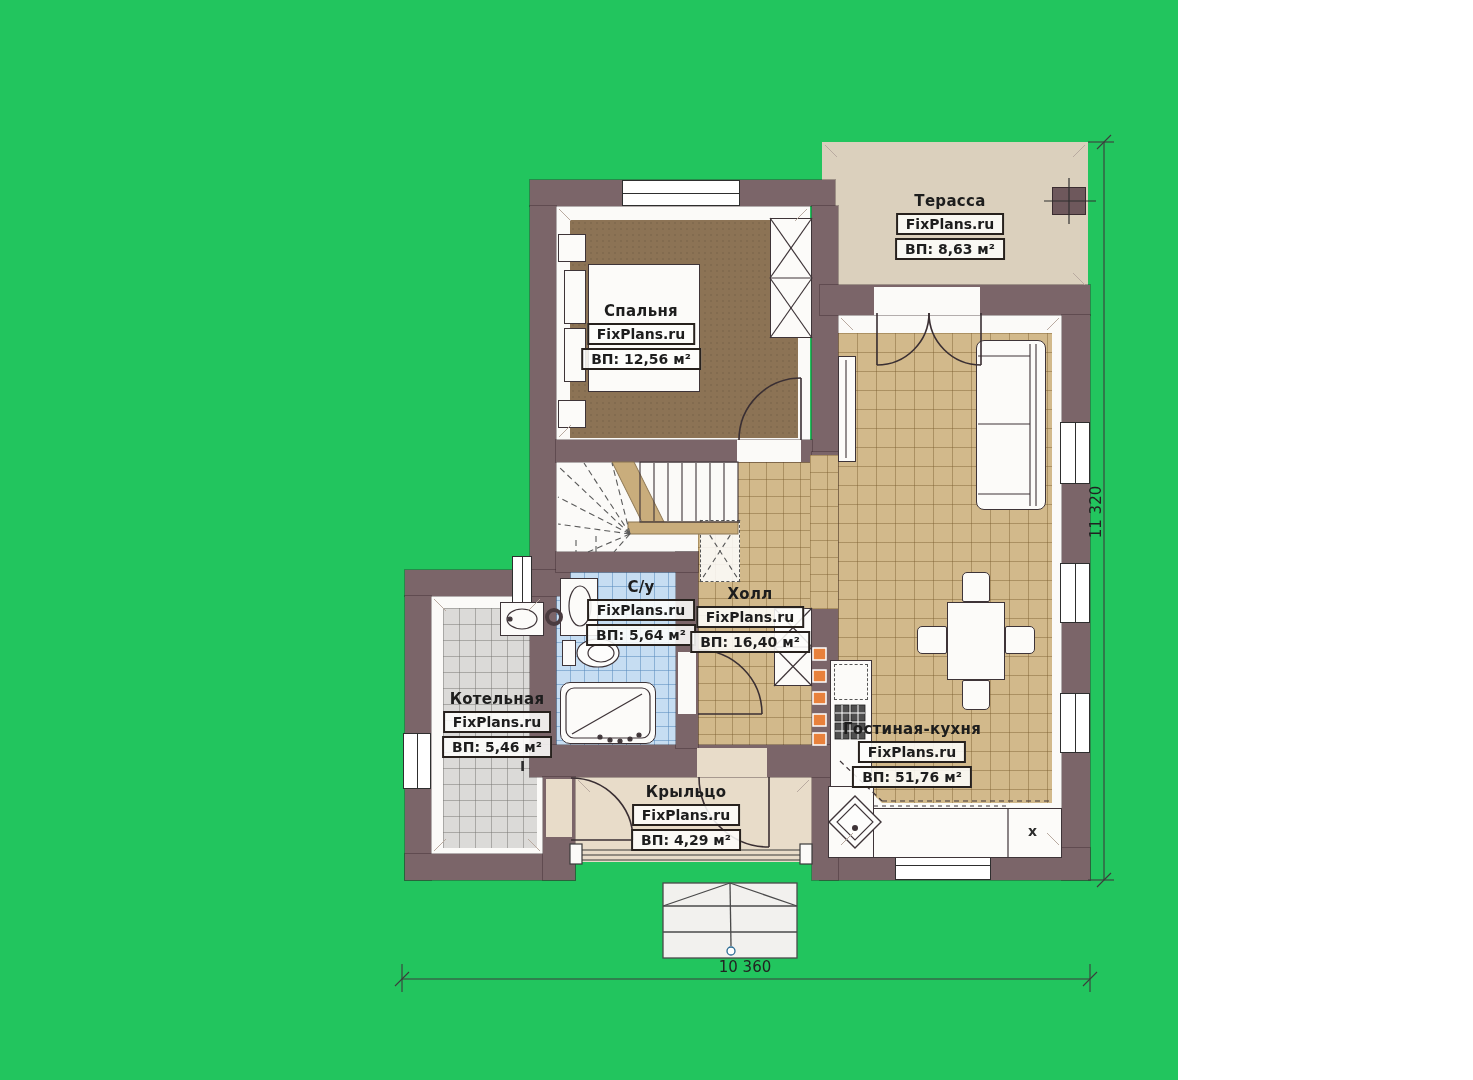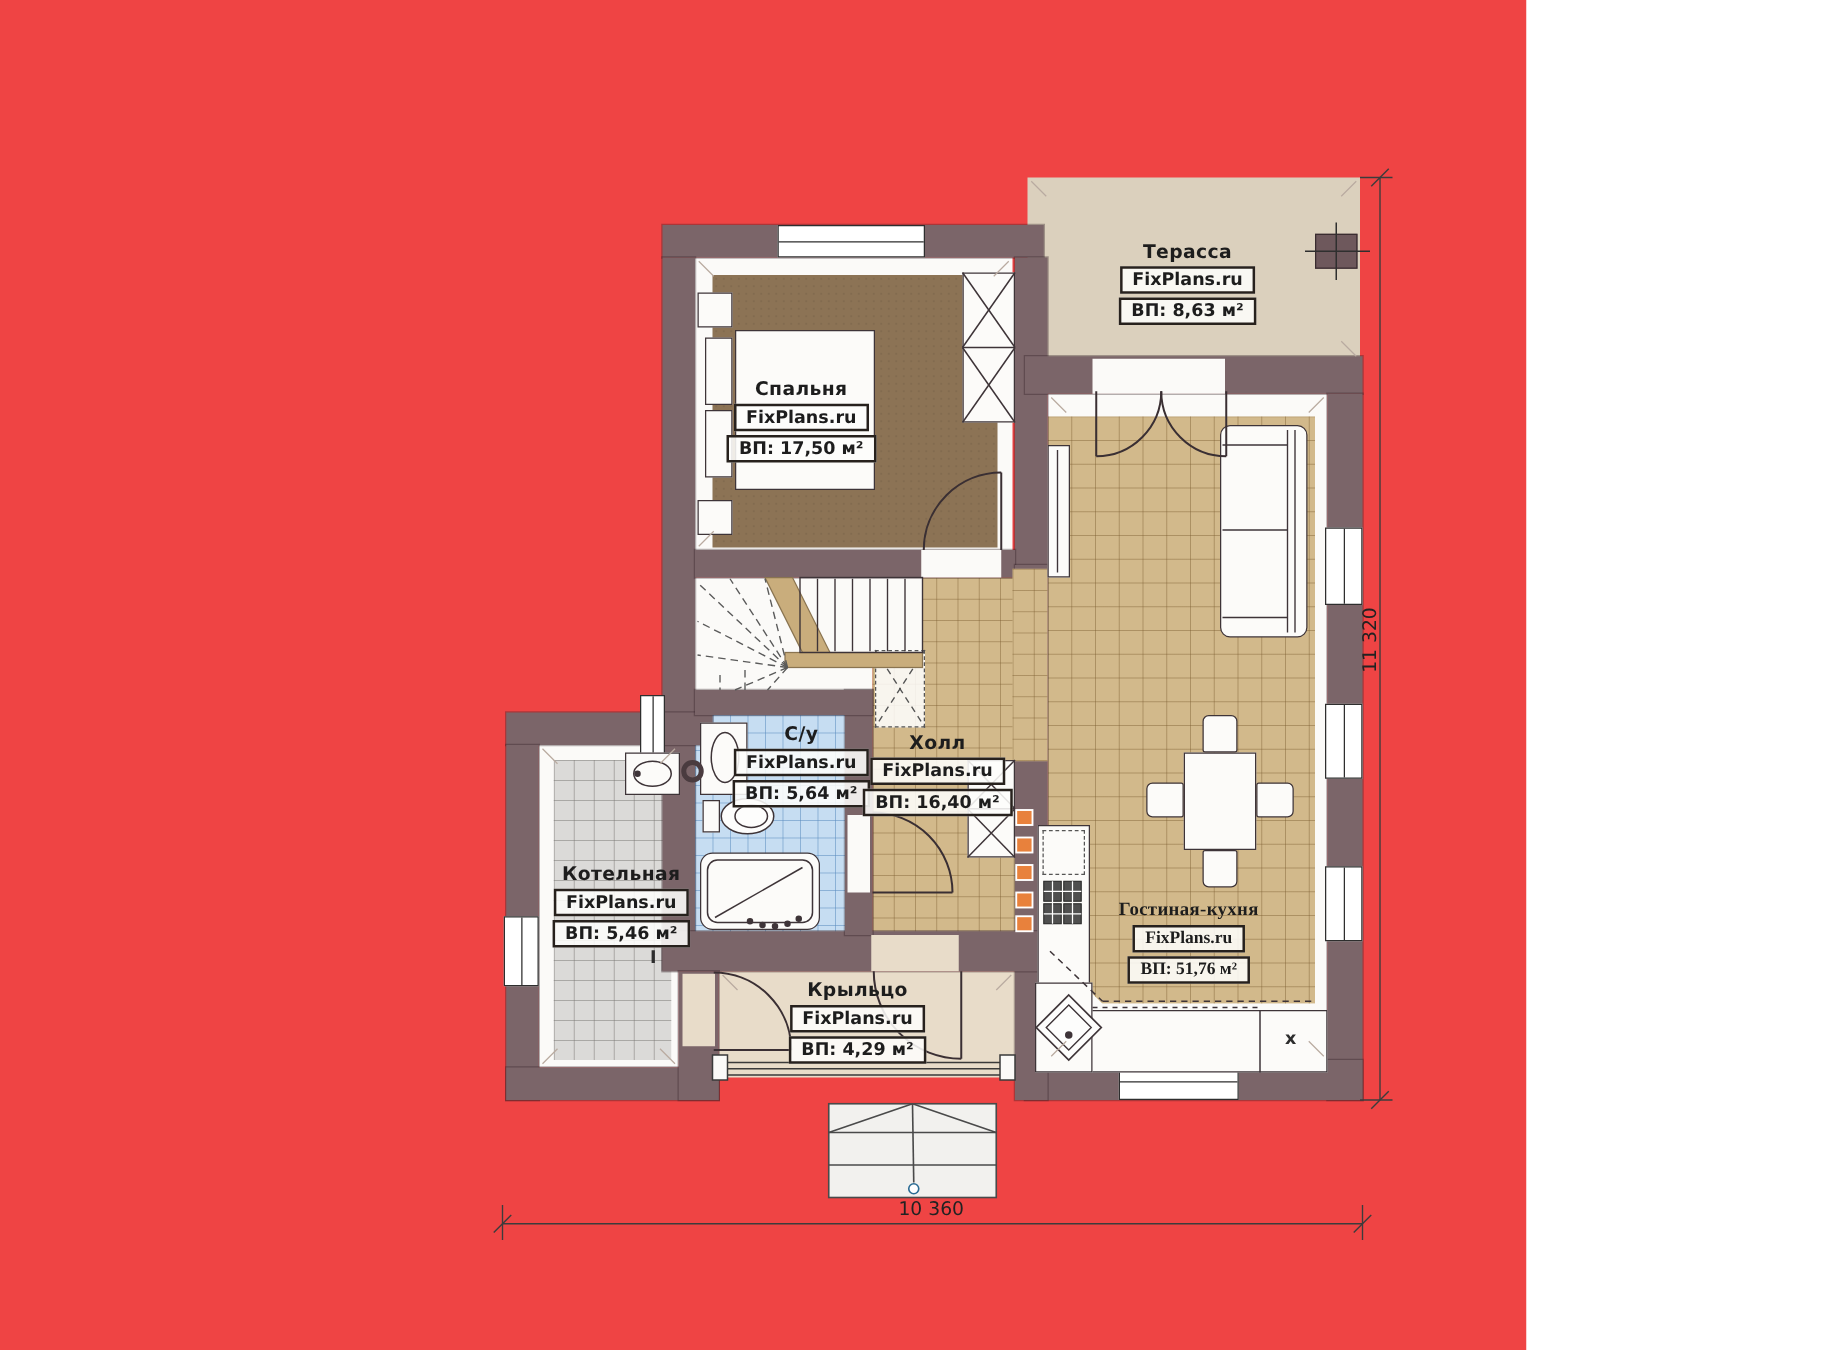--- a/index.html
+++ b/index.html
@@ -1,16 +1,16 @@
 <!DOCTYPE html>
 <html><head>
 <meta charset="utf-8">
 <style>
   html,body{margin:0;padding:0;background:#ffffff;font-family:"DejaVu Sans",sans-serif;}
-  #canvas{position:relative;width:1178px;height:1080px;background:#ef4444;overflow:hidden;padding-left:43px;}
+  #canvas{position:relative;width:1178px;height:1080px;background:#22c55e;overflow:hidden;}
   #canvas *{box-sizing:border-box;}
   .abs{position:absolute;}
   .w{position:absolute;background:#7b6569;box-shadow:0 0 0 1px rgba(45,30,35,.35);}
   .gap{position:absolute;}
   .floor-white{position:absolute;background:#fbfaf8;}
   .tan{background-color:#d2b98b;background-image:linear-gradient(rgba(125,95,50,.45) 1px,transparent 1px),linear-gradient(90deg,rgba(125,95,50,.45) 1px,transparent 1px);background-size:17px 17px;}
   .tan-lg{background-color:#d2b98b;background-image:linear-gradient(rgba(125,95,50,.45) 1px,transparent 1px),linear-gradient(90deg,rgba(125,95,50,.45) 1px,transparent 1px);background-size:19px 19px;}
   .blue{background-color:#c6ddf2;background-image:linear-gradient(rgba(90,140,190,.55) 1px,transparent 1px),linear-gradient(90deg,rgba(90,140,190,.55) 1px,transparent 1px);background-size:14px 14px;}
   .gray{background-color:#dbdad8;background-image:linear-gradient(rgba(120,118,115,.5) 1px,transparent 1px),linear-gradient(90deg,rgba(120,118,115,.5) 1px,transparent 1px);background-size:16px 16px;}
   .window{position:absolute;background:#fff;border:1.5px solid #2e2e2e;}
@@ -272,38 +272,38 @@
   </svg>
 
   <div class="rlabel" style="left:950px;top:192px;">
     <div class="rname">Терасса</div>
     <div class="lbox">FixPlans.ru</div>
     <div class="lbox">ВП: 8,63 м²</div>
   </div>
   <div class="rlabel" style="left:641px;top:302px;">
     <div class="rname">Спальня</div>
     <div class="lbox">FixPlans.ru</div>
-    <div class="lbox">ВП: 17,50 м²</div>
+    <div class="lbox">ВП: 12,56 м²</div>
   </div>
   <div class="rlabel" style="left:641px;top:578px;">
     <div class="rname">С/у</div>
     <div class="lbox">FixPlans.ru</div>
     <div class="lbox">ВП: 5,64 м²</div>
   </div>
   <div class="rlabel" style="left:750px;top:585px;">
     <div class="rname">Холл</div>
     <div class="lbox">FixPlans.ru</div>
     <div class="lbox">ВП: 16,40 м²</div>
   </div>
   <div class="rlabel" style="left:497px;top:690px;">
     <div class="rname">Котельная</div>
     <div class="lbox">FixPlans.ru</div>
     <div class="lbox">ВП: 5,46 м²</div>
   </div>
-  <div class="rlabel" style="left:951px;top:720px;font-family:Liberation Serif, serif;">
+  <div class="rlabel" style="left:912px;top:720px;">
     <div class="rname">Гостиная-кухня</div>
     <div class="lbox">FixPlans.ru</div>
     <div class="lbox">ВП: 51,76 м²</div>
   </div>
   <div class="rlabel" style="left:686px;top:783px;text-align:center;">
     <div class="rname">Крыльцо</div>
     <div class="lbox">FixPlans.ru</div>
     <div class="lbox">ВП: 4,29 м²</div>
   </div>
 

